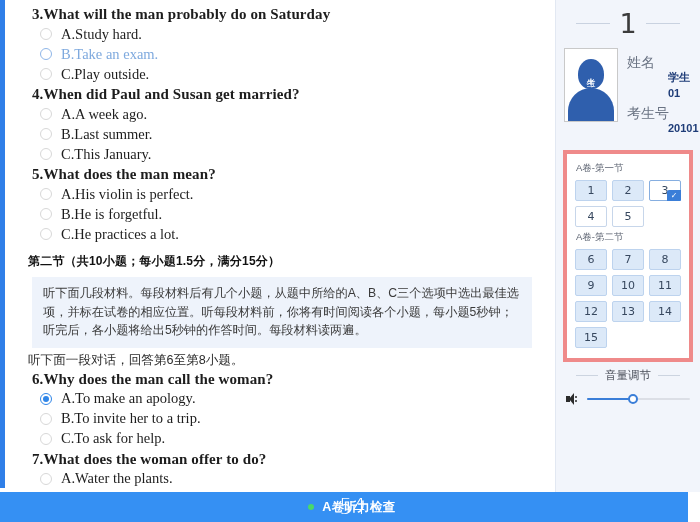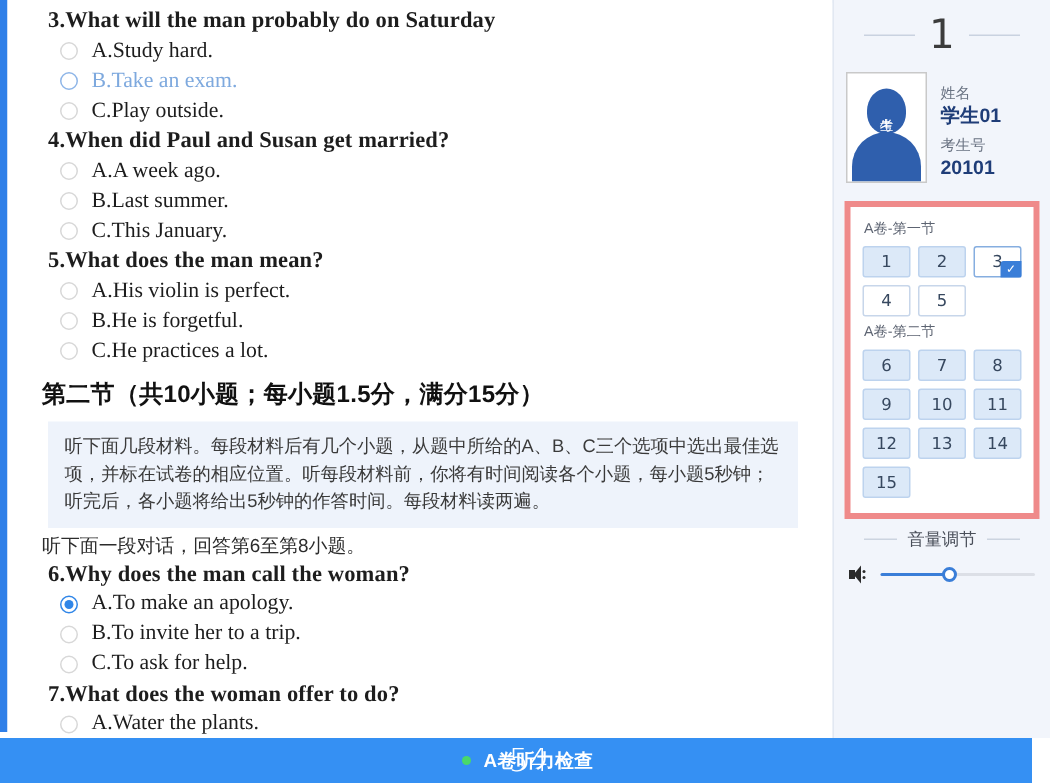--- a/index.html
+++ b/index.html
@@ -54,21 +54,21 @@
     width: 6px; height: 6px; border-radius: 50%;
     background: #3086e8; transform: translate(-50%, -50%);
   }
   .opt-text {
     font-family: "Liberation Serif", "DejaVu Serif", serif;
     font-size: 14.5px; color: #1d1d1d; white-space: nowrap;
   }
   .opt-row.hl .opt-text { color: #7ea9de; }
 
   .section-head {
-    font-size: 16px; font-weight: bold; color: #111;
+    font-size: 12px; font-weight: bold; color: #111;
     margin: 9px 0 7px 10px; letter-spacing: .2px;
     white-space: nowrap;
   }
   .notice {
     background: #eef3fb; color: #3a3a3a;
     font-size: 12.2px; line-height: 1.52;
     padding: 7px 11px 8px 11px; margin: 0 0 4px 14px;
     width: 500px;
   }
   .subnotice {
@@ -109,24 +109,24 @@
     position: absolute; left: 50%; bottom: 0; transform: translateX(-50%);
     width: 46px; height: 33px; border-radius: 23px 23px 0 0;
     background: #2f5fad;
   }
   .avatar .cap {
     position: absolute; left: 50%; top: 22px; transform: translateX(-50%);
     color: #ffffff; font-size: 9px; line-height: 10px; text-align: center;
     z-index: 2; writing-mode: vertical-rl;
   }
   .stu-meta { padding: 8px 0 0 9px; }
-  .stu-meta .lbl { font-size: 10px; color: #6a7383; line-height: 13px; }
+  .stu-meta .lbl { font-size: 14px; color: #6a7383; line-height: 13px; }
   .stu-meta .val {
-    font-size: 13px; color: #1f3d78; font-weight: bold;
-    line-height: 16px; margin-bottom: 6px;
+    font-size: 11px; color: #1f3d78; font-weight: bold;
+    line-height: 16px; margin-bottom: 6px; margin-left: 41px;
   }
 
   
   .navigator {
     margin: 8px 7px 0 7px; border: 4px solid #ef8a8a;
     background: #ffffff; padding: 7px 8px 20px 8px; height: 212px;
   }
   .nav-group-label {
     font-size: 9.5px; color: #5d6472; margin: 1px 0 5px 1px;
   }

